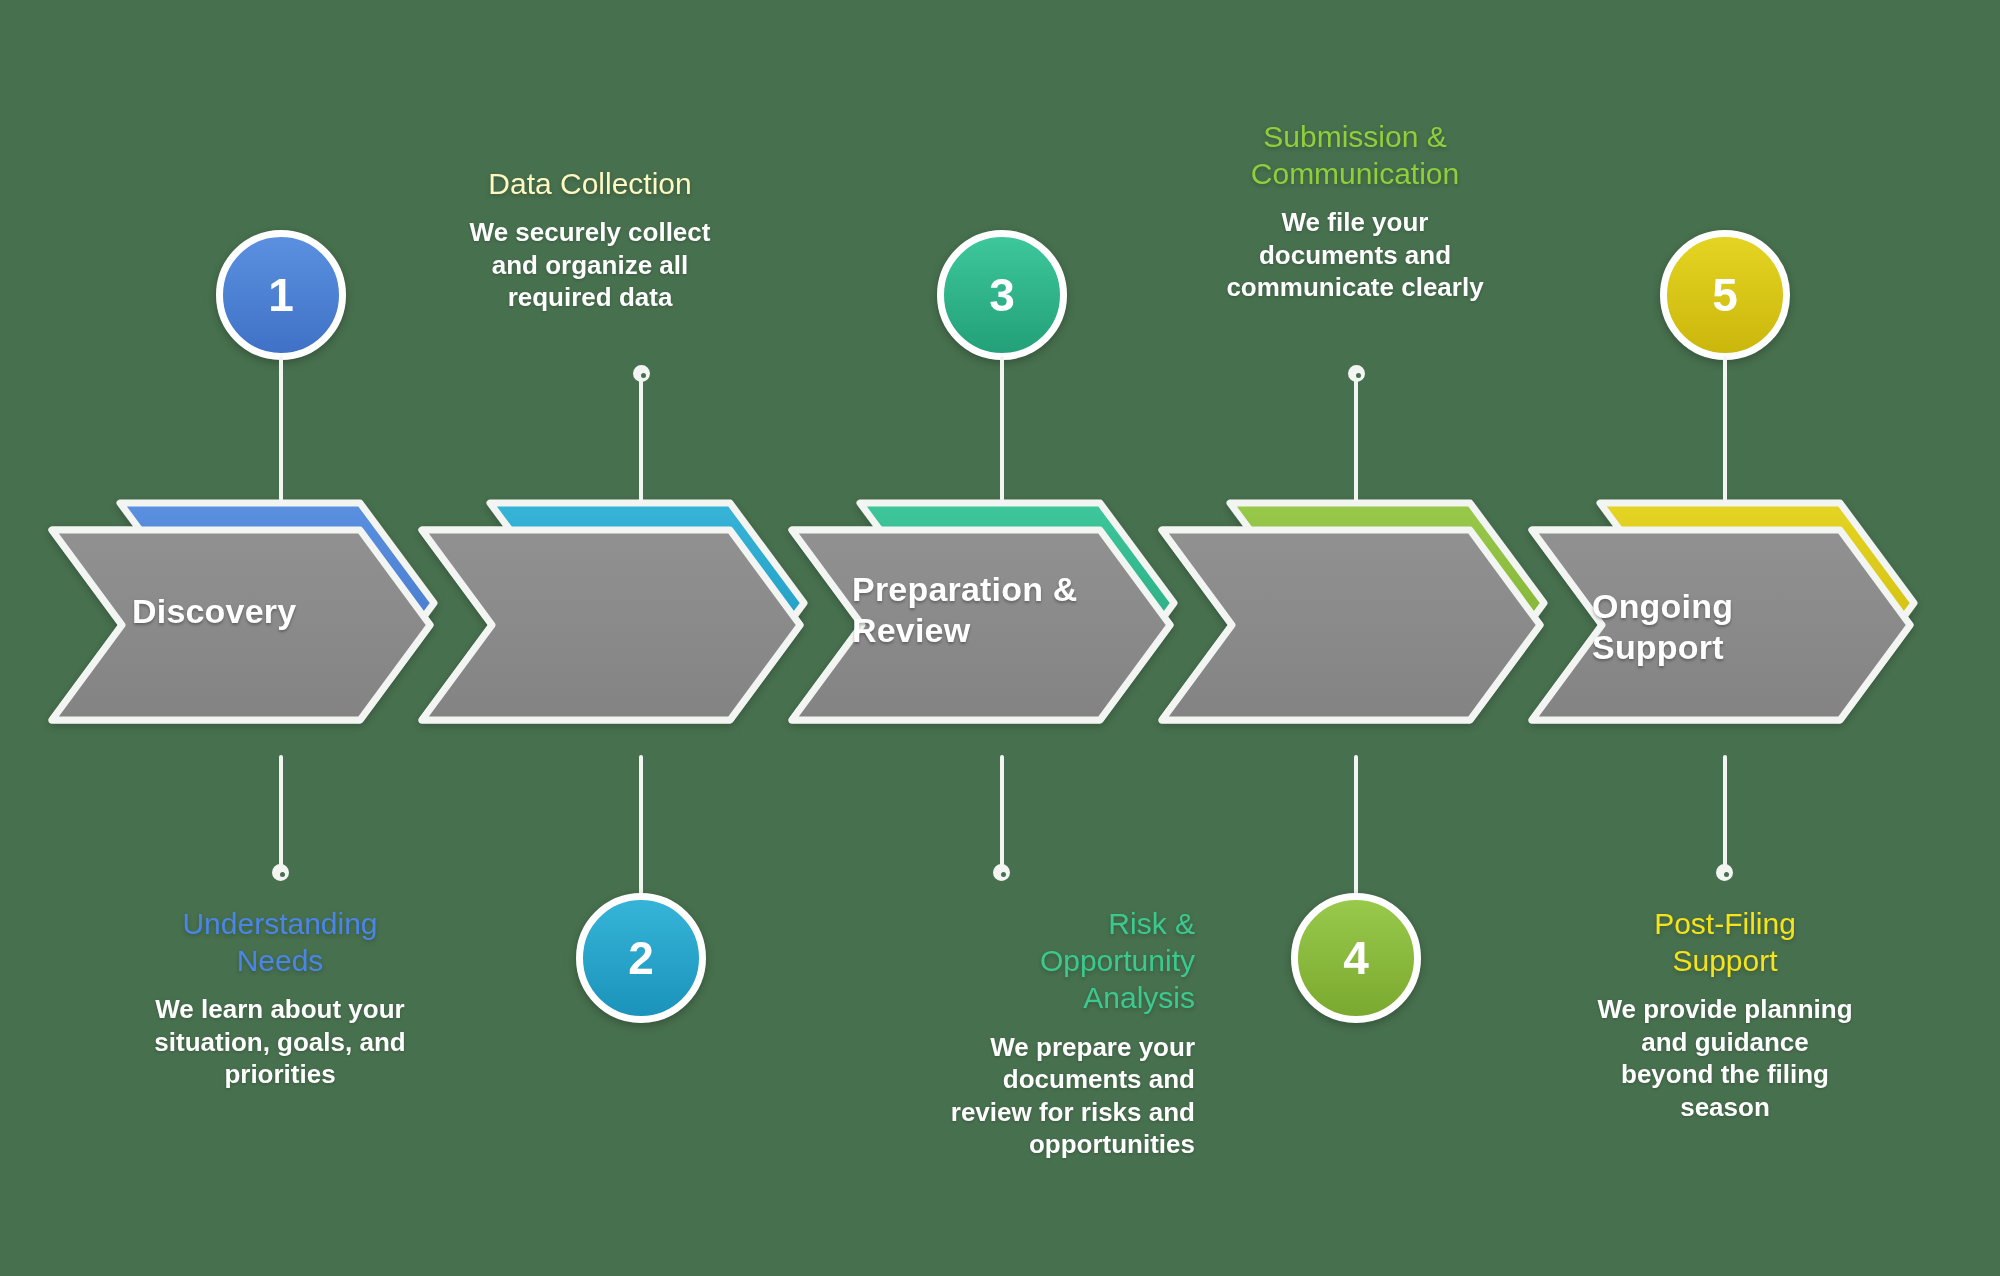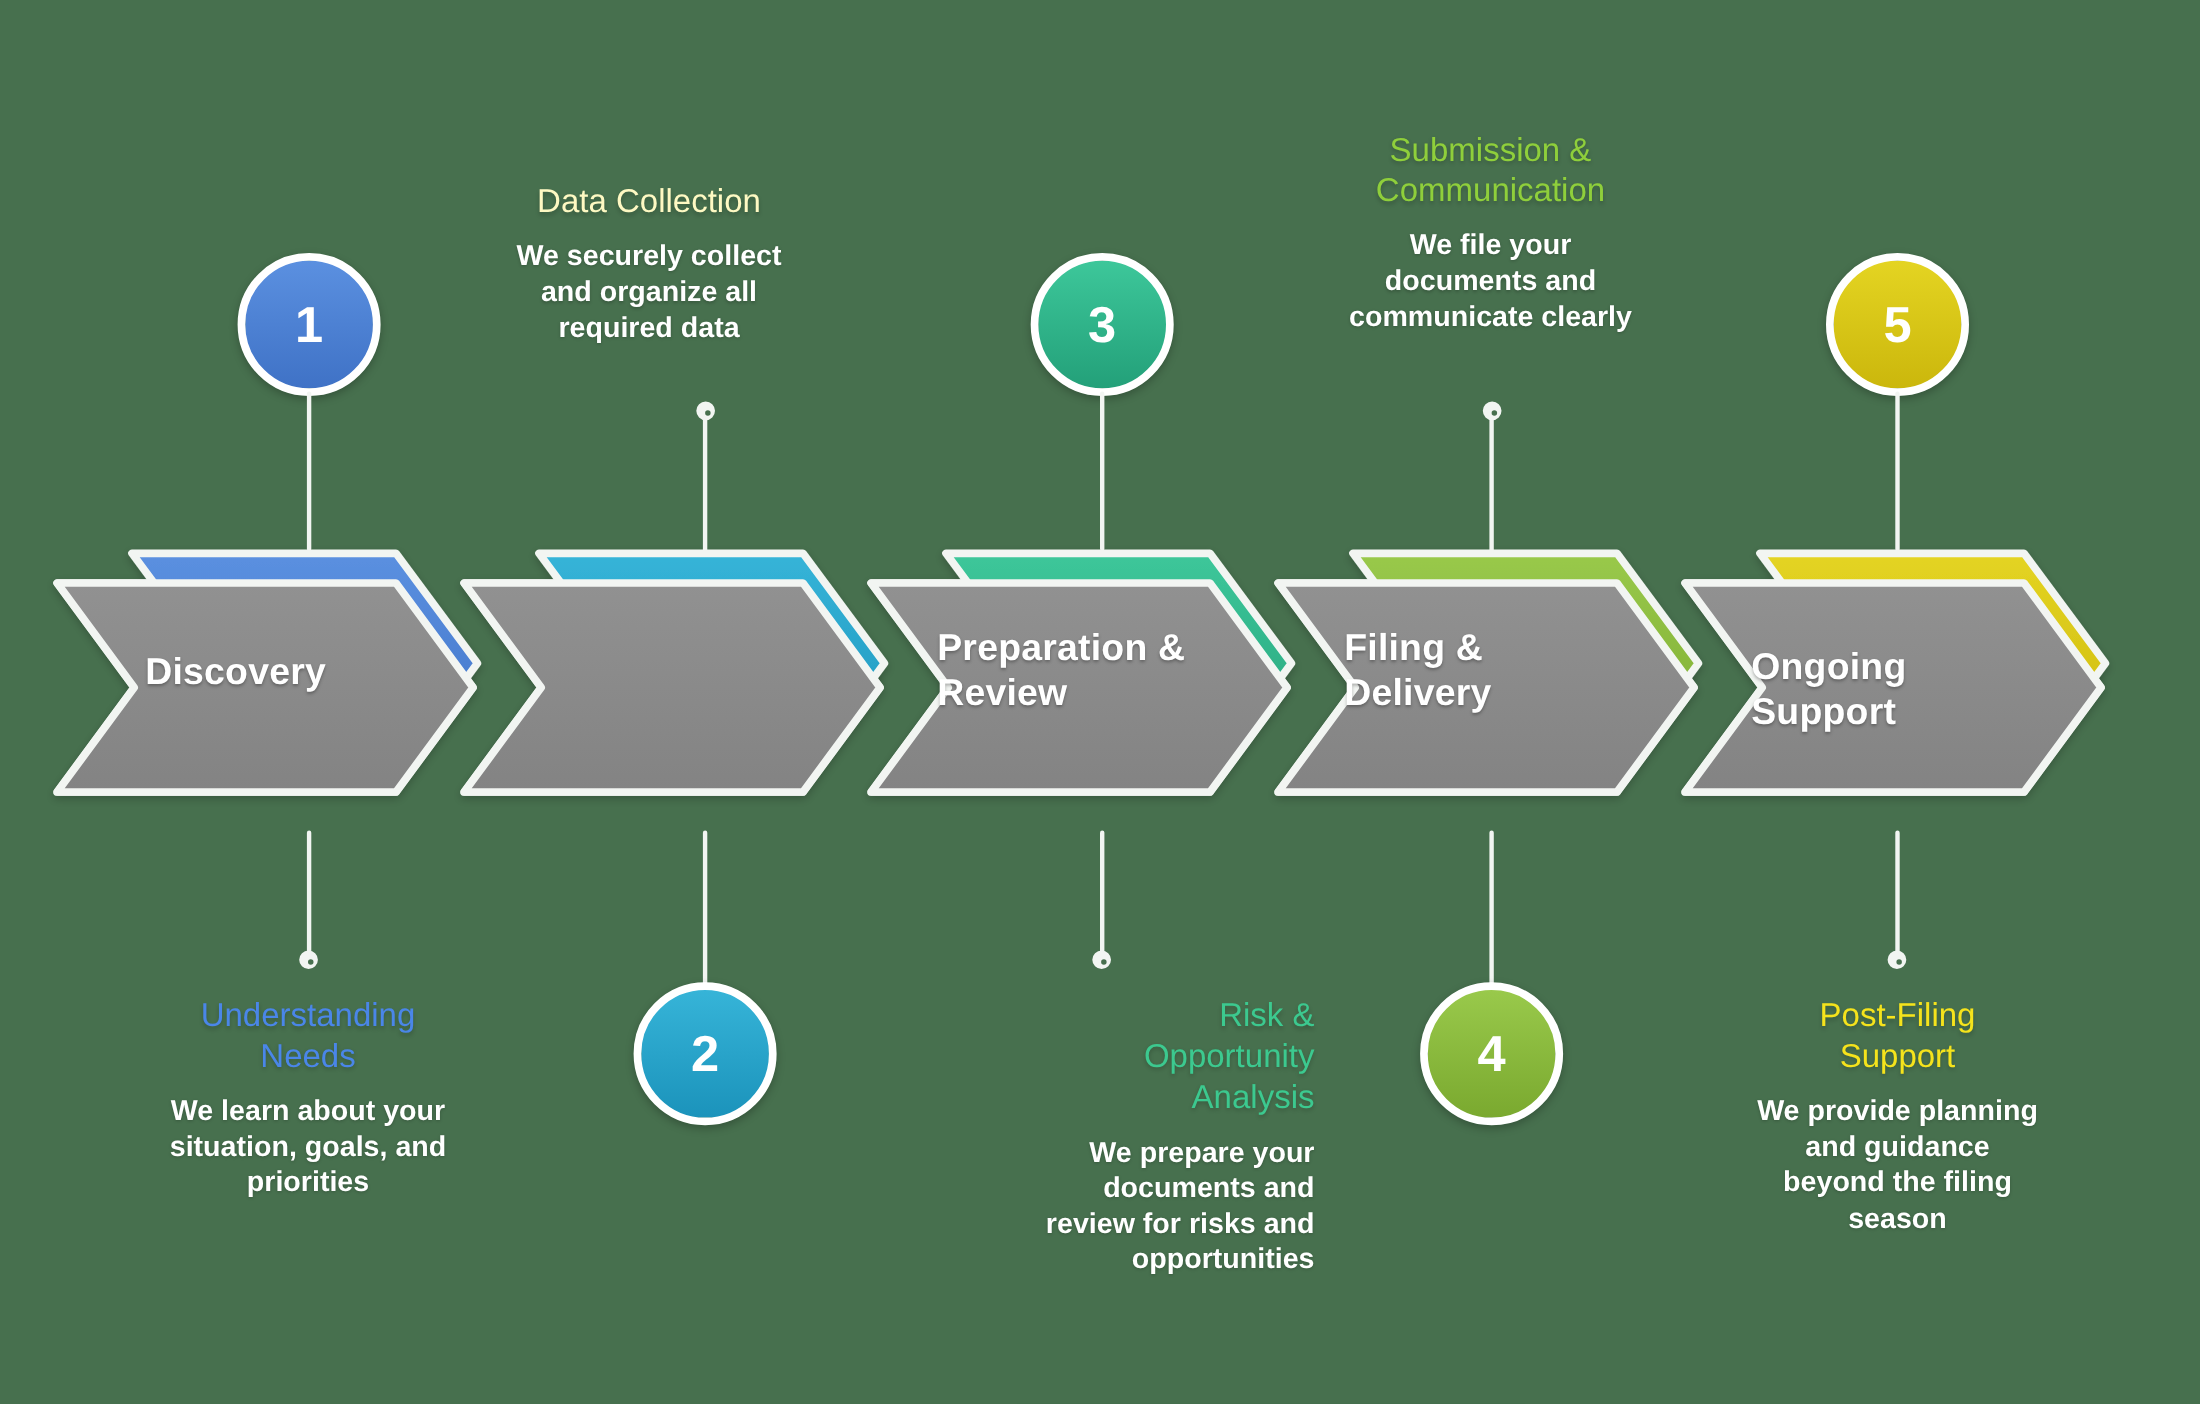--- a/index.html
+++ b/index.html
@@ -167,22 +167,20 @@
         <path d="M 422 35 L 730 35 L 800 130 L 730 225 L 422 225 L 492 130 Z" fill="url(#grayGrad)" stroke="#f2f5f2" stroke-width="7" stroke-linejoin="round"></path>
         <path d="M 792 35 L 1100 35 L 1170 130 L 1100 225 L 792 225 L 862 130 Z" fill="url(#grayGrad)" stroke="#f2f5f2" stroke-width="7" stroke-linejoin="round"></path>
         <path d="M 1162 35 L 1470 35 L 1540 130 L 1470 225 L 1162 225 L 1232 130 Z" fill="url(#grayGrad)" stroke="#f2f5f2" stroke-width="7" stroke-linejoin="round"></path>
         <path d="M 1532 35 L 1840 35 L 1910 130 L 1840 225 L 1532 225 L 1602 130 Z" fill="url(#grayGrad)" stroke="#f2f5f2" stroke-width="7" stroke-linejoin="round"></path>
       </g>
     </svg>
 
     <div class="step-label" style="left:132px;  top:96px;  width:270px;">Discovery</div>
     <div class="step-label" style="left:852px;  top:74px;  width:300px;">Preparation &amp;
 Review</div>
-    <div class="step-label" style="left:1222px; top:74px;  width:280px;">Filing &amp;
-Delivery</div>
     <div class="step-label" style="left:1592px; top:74px;  width:280px;margin-top:17px;">Ongoing
 Support</div>
   </div>
 
   <div class="bubble" style="left:216px; top:230px; background:linear-gradient(#5b90e0,#3f72c6);">
     <span>1</span>
   </div>
   <div class="stem" style="left:279px; top:356px; height:145px;"></div>
 
   <div class="stem" style="left:279px; top:755px; height:115px;"></div>

